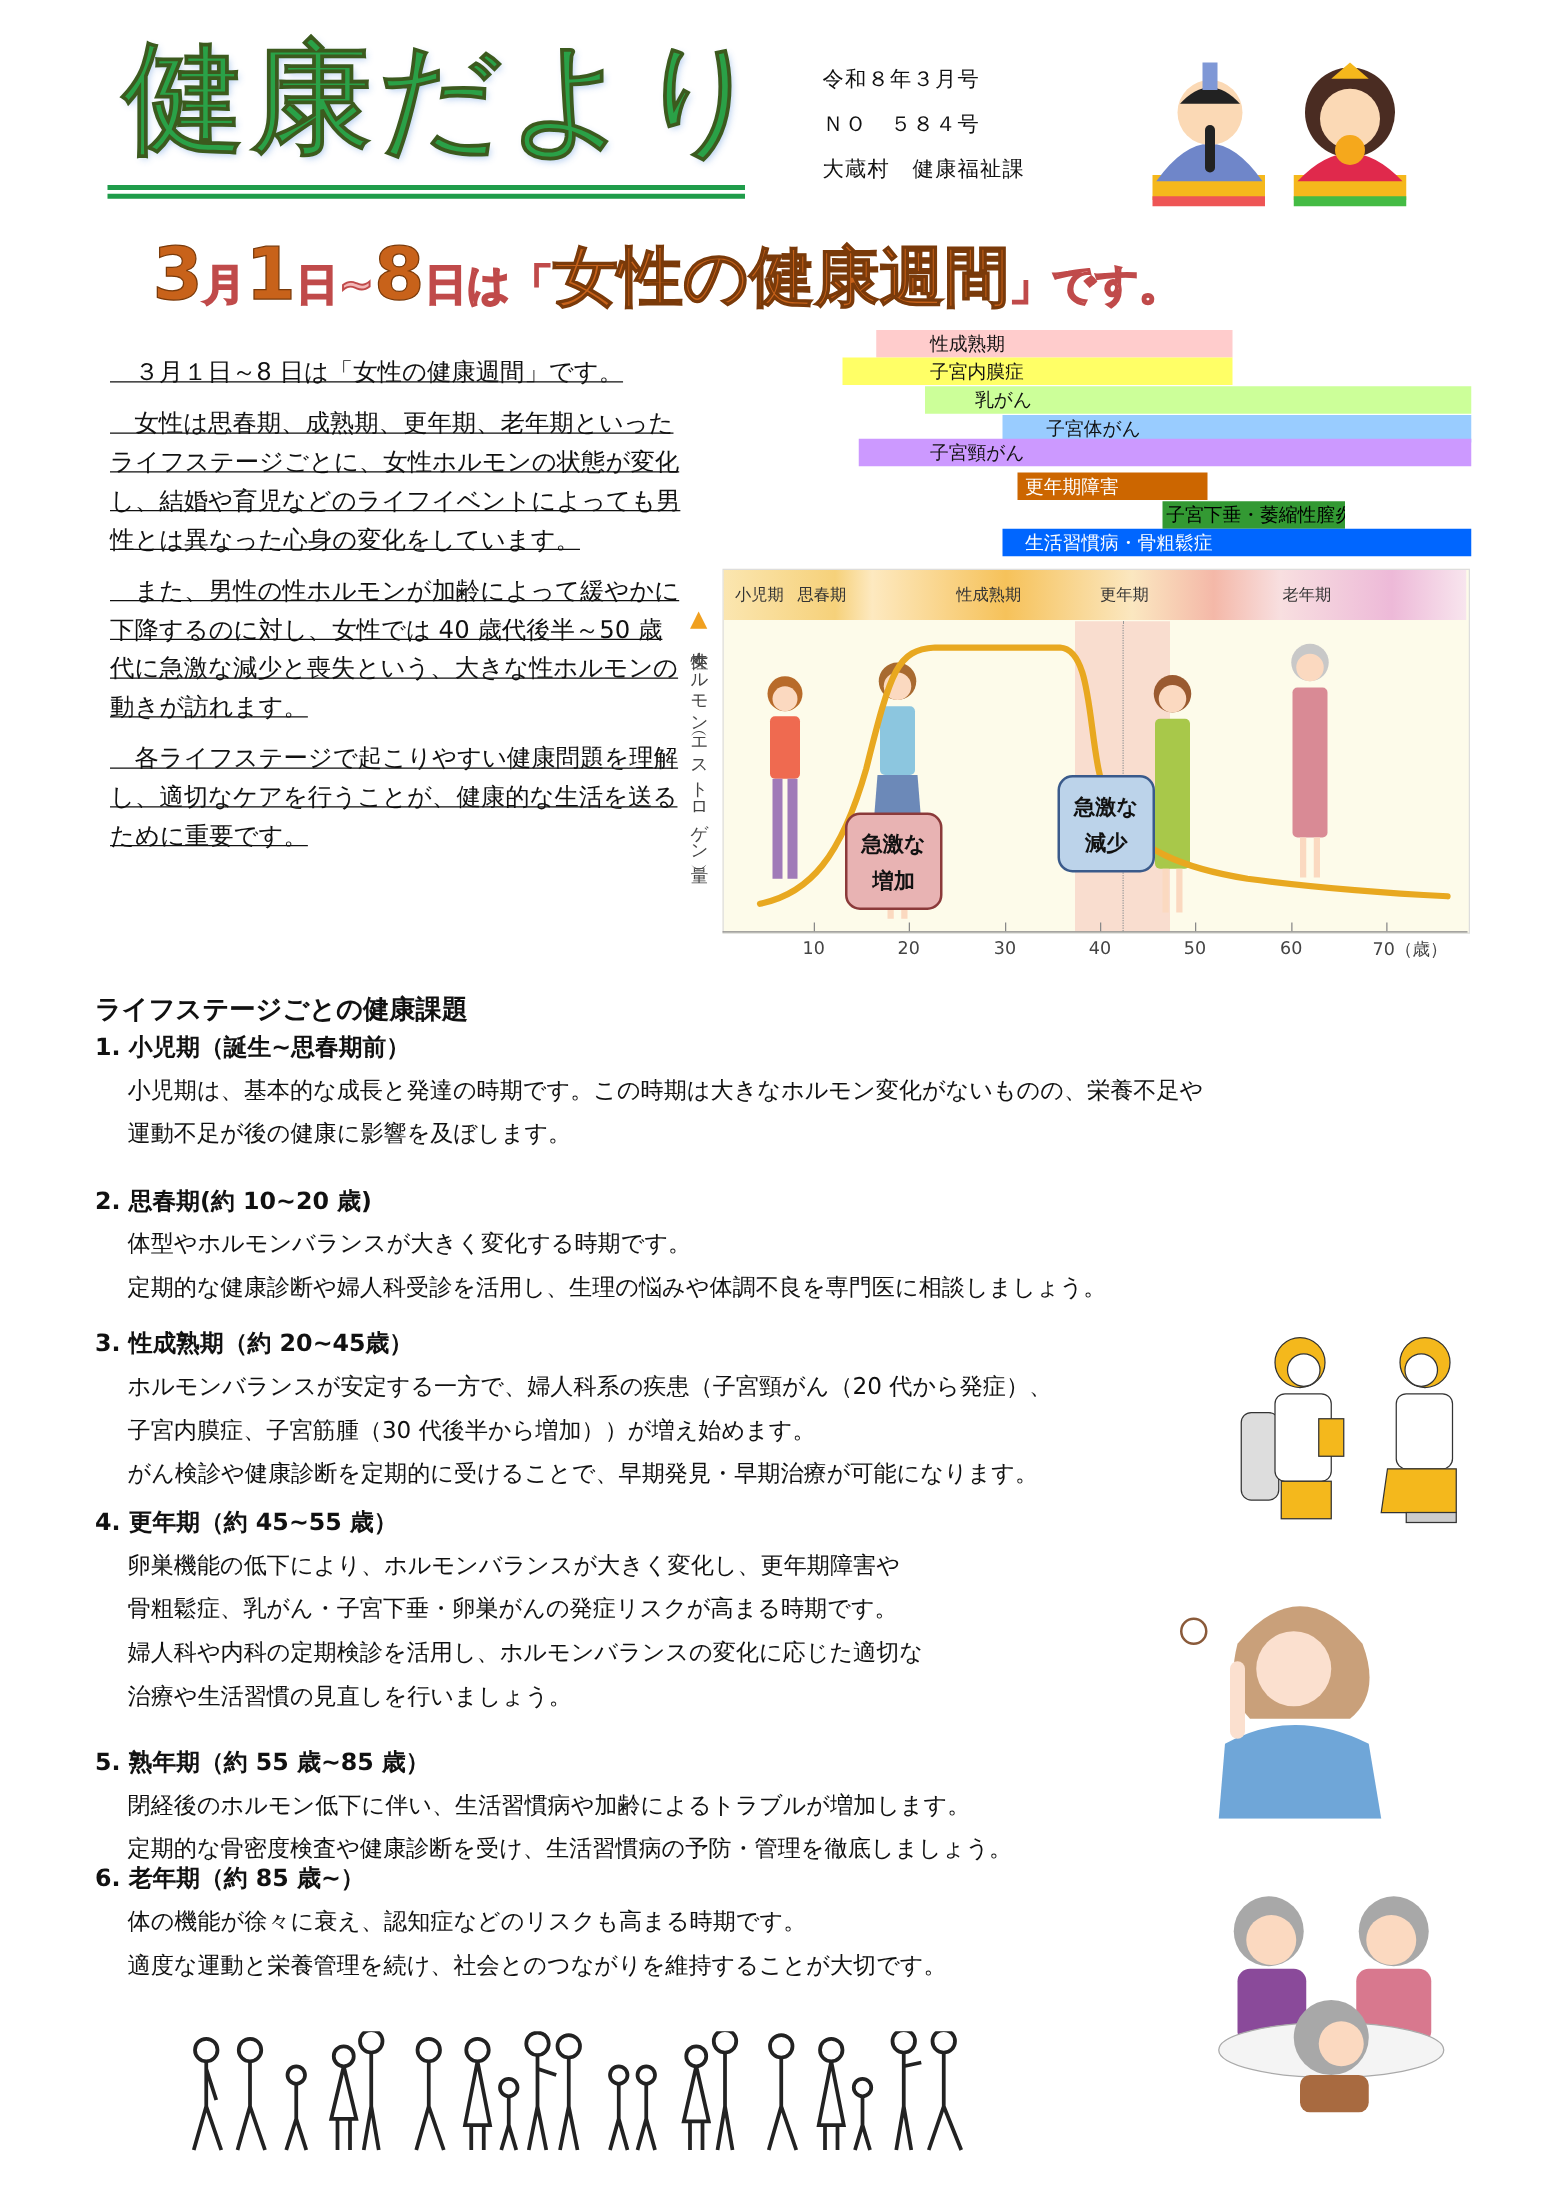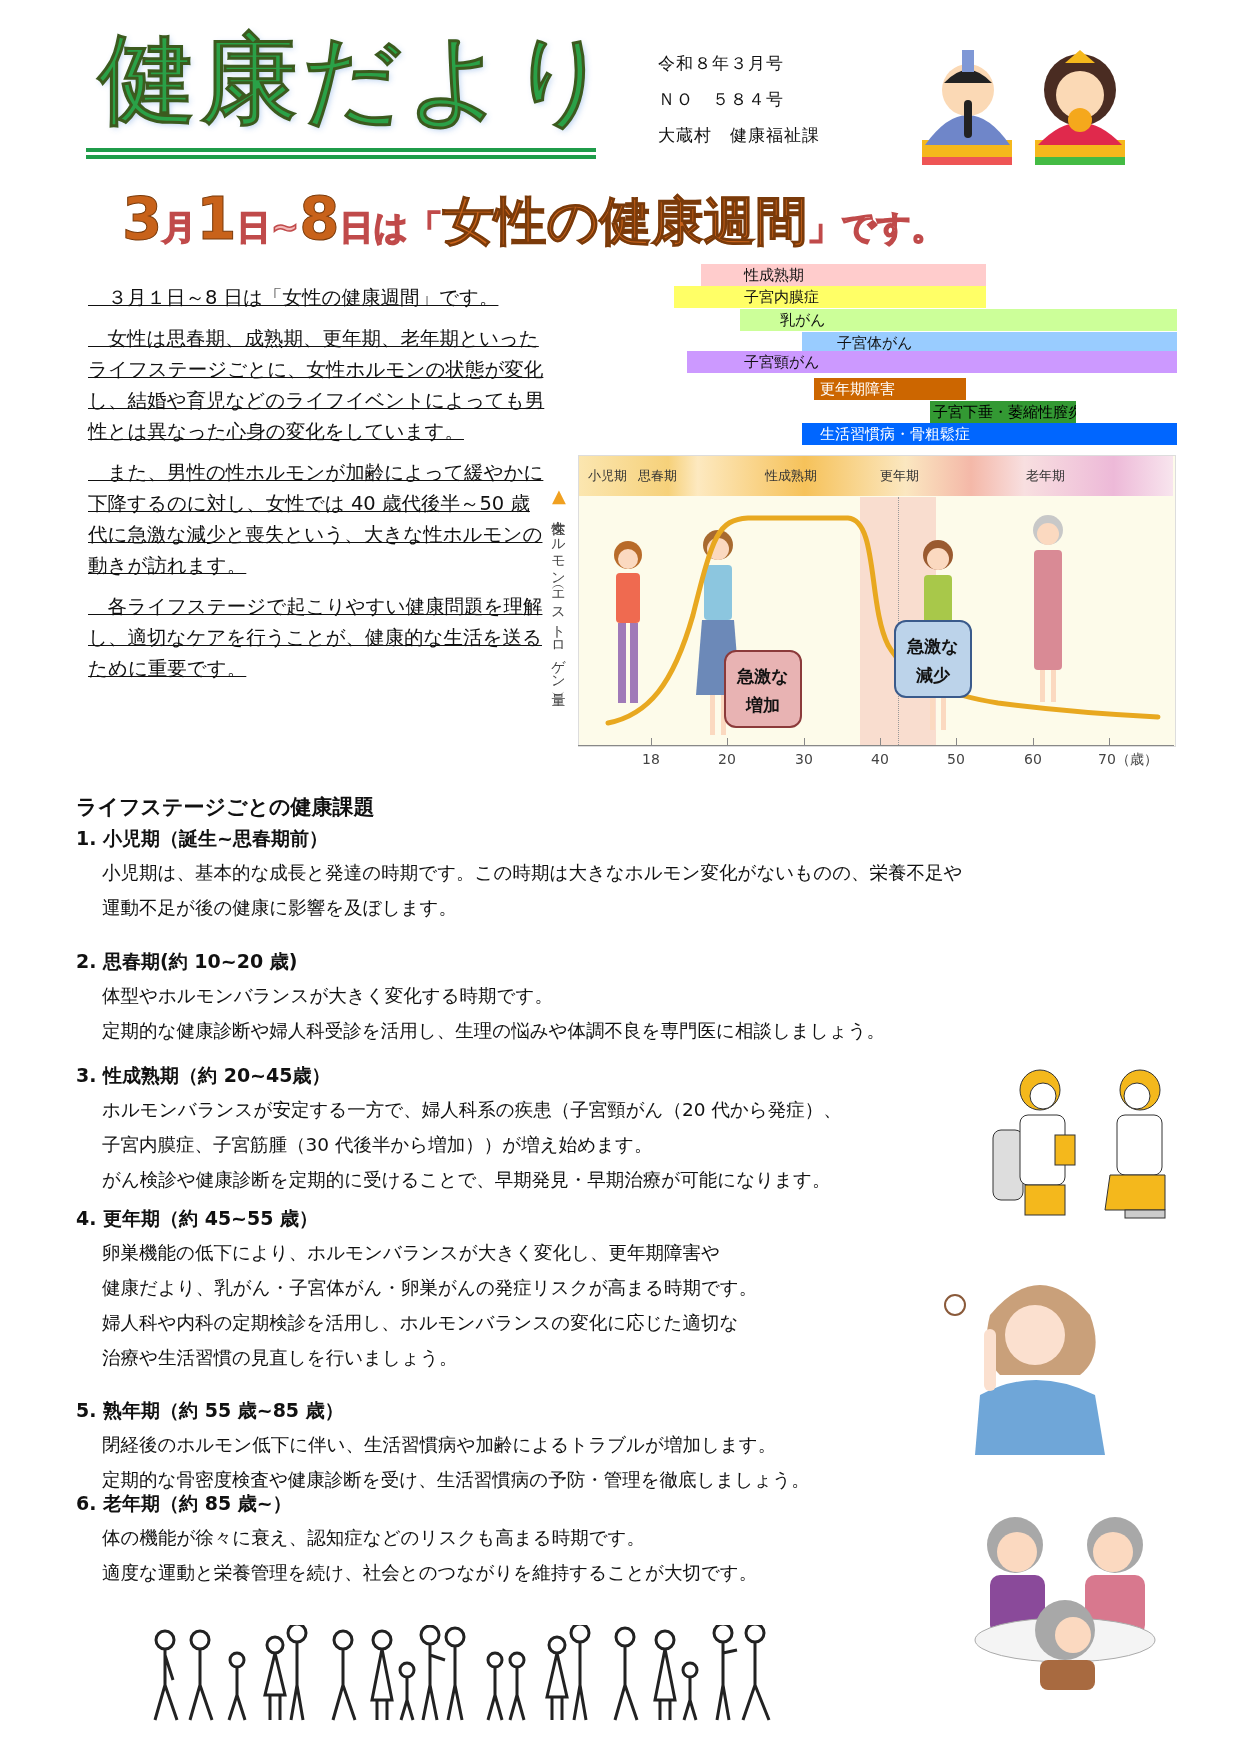--- a/index.html
+++ b/index.html
@@ -25,21 +25,21 @@
   .chart-bg{position:absolute;left:0;top:0;width:596px;height:290px;background:#fdfbea;border:1px solid #ddd;}
   .stage-bar{position:absolute;left:1px;top:1px;width:594px;height:40px;background:linear-gradient(90deg,#fbe6b0 0%,#f6d17a 15%,#fde9c0 20%,#f6c25a 38%,#fbe7c0 55%,#f4b8a8 66%,#f8dfe0 75%,#edb9d8 90%,#f8e5ee 100%);}
   .stage-lbl{position:absolute;top:12px;font-size:13px;color:#333;}
   .meno-band{position:absolute;left:282px;top:42px;width:76px;height:248px;background:#f7d6c8;opacity:0.8;}
   .meno-line{position:absolute;left:320px;top:42px;width:0;height:248px;border-left:1px dotted #999;}
   .axis-x{position:absolute;left:0;top:290px;width:596px;height:1px;background:#888;}
   .tick{position:absolute;top:283px;width:1px;height:7px;background:#888;}
   .tick-lbl{position:absolute;top:296px;font-size:14px;color:#444;transform:translateX(-50%);white-space:nowrap;}
   .ylabel{position:absolute;left:-30px;top:55px;width:20px;font-size:14px;color:#444;writing-mode:vertical-rl;letter-spacing:1px;}
   .yarrow{position:absolute;left:-26px;top:32px;color:#f0a020;font-size:18px;line-height:1;}
-  .bubble{position:absolute;width:78px;height:78px;border:2px solid #8b3a3a;border-radius:12px;font-size:17px;font-weight:bold;text-align:center;line-height:29px;padding-top:10px;box-sizing:border-box;margin-left:48px;}
+  .bubble{position:absolute;width:78px;height:78px;border:2px solid #8b3a3a;border-radius:12px;font-size:17px;font-weight:bold;text-align:center;line-height:29px;padding-top:10px;box-sizing:border-box;}
   .bubble-up{left:98px;top:195px;background:#e8b3b3;}
   .bubble-down{left:268px;top:165px;background:#bcd3ea;border-color:#3a5a8b;}
   .fig{position:absolute;}
   
   .sec-title{left:76px;top:793px;font-size:21px;font-weight:bold;}
   .sec{position:absolute;left:76px;width:1090px;}
   .sec h3{margin:0;font-size:19px;font-weight:bold;line-height:30px;}
   .sec p{margin:4px;padding-left:22px;font-size:18.5px;line-height:31px;}
   .illus{position:absolute;}
 </style>
@@ -150,21 +150,21 @@
   <div class="ylabel">女性ホルモン（エストロゲン）量</div>
 
   <div class="axis-x"></div>
   <div class="tick" style="left:73px"></div>
   <div class="tick" style="left:149px"></div>
   <div class="tick" style="left:226px"></div>
   <div class="tick" style="left:302px"></div>
   <div class="tick" style="left:378px"></div>
   <div class="tick" style="left:455px"></div>
   <div class="tick" style="left:531px"></div>
-  <span class="tick-lbl" style="left:73px">18</span>
+  <span class="tick-lbl" style="left:73px">10</span>
   <span class="tick-lbl" style="left:149px">20</span>
   <span class="tick-lbl" style="left:226px">30</span>
   <span class="tick-lbl" style="left:302px">40</span>
   <span class="tick-lbl" style="left:378px">50</span>
   <span class="tick-lbl" style="left:455px">60</span>
   <span class="tick-lbl" style="left:550px">70（歳）</span>
 </div>
 
 <div class="abs sec-title">ライフステージごとの健康課題</div>
 
@@ -180,21 +180,21 @@
 </div>
 <div class="sec" style="top:1060px">
   <h3>3. 性成熟期（約 20~45歳）</h3>
   <p>ホルモンバランスが安定する一方で、婦人科系の疾患（子宮頸がん（20 代から発症）、</p>
   <p>子宮内膜症、子宮筋腫（30 代後半から増加））が増え始めます。</p>
   <p>がん検診や健康診断を定期的に受けることで、早期発見・早期治療が可能になります。</p>
 </div>
 <div class="sec" style="top:1203px">
   <h3>4. 更年期（約 45~55 歳）</h3>
   <p>卵巣機能の低下により、ホルモンバランスが大きく変化し、更年期障害や</p>
-  <p>健康だより、乳がん・子宮体がん・卵巣がんの発症リスクが高まる時期です。</p>
+  <p>骨粗鬆症、乳がん・子宮下垂・卵巣がんの発症リスクが高まる時期です。</p>
   <p>婦人科や内科の定期検診を活用し、ホルモンバランスの変化に応じた適切な</p>
   <p>治療や生活習慣の見直しを行いましょう。</p>
 </div>
 <div class="sec" style="top:1395px">
   <h3>5. 熟年期（約 55 歳~85 歳）</h3>
   <p>閉経後のホルモン低下に伴い、生活習慣病や加齢によるトラブルが増加します。</p>
   <p>定期的な骨密度検査や健康診断を受け、生活習慣病の予防・管理を徹底しましょう。</p>
 </div>
 <div class="sec" style="top:1488px">
   <h3>6. 老年期（約 85 歳~）</h3>

